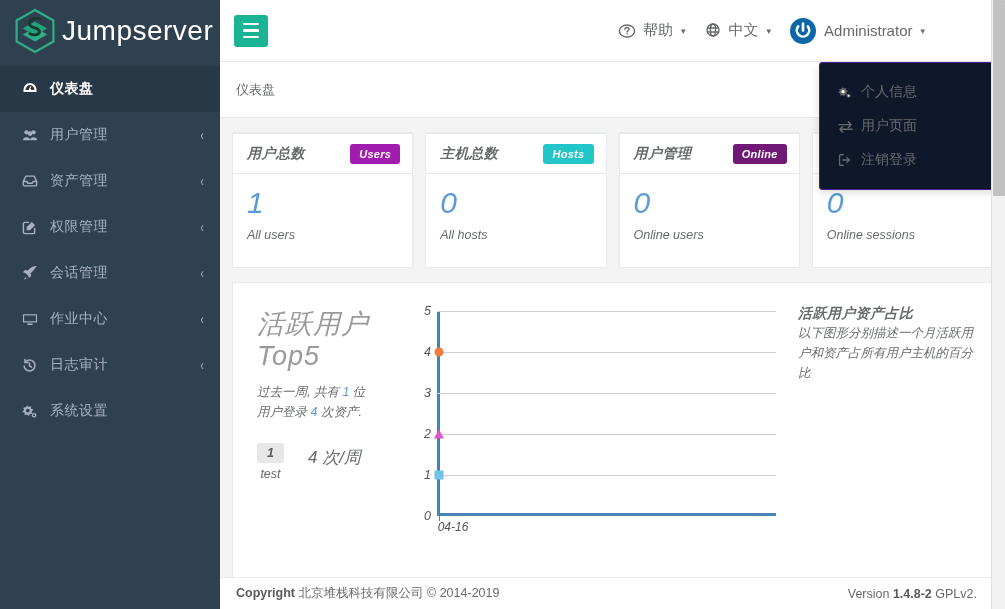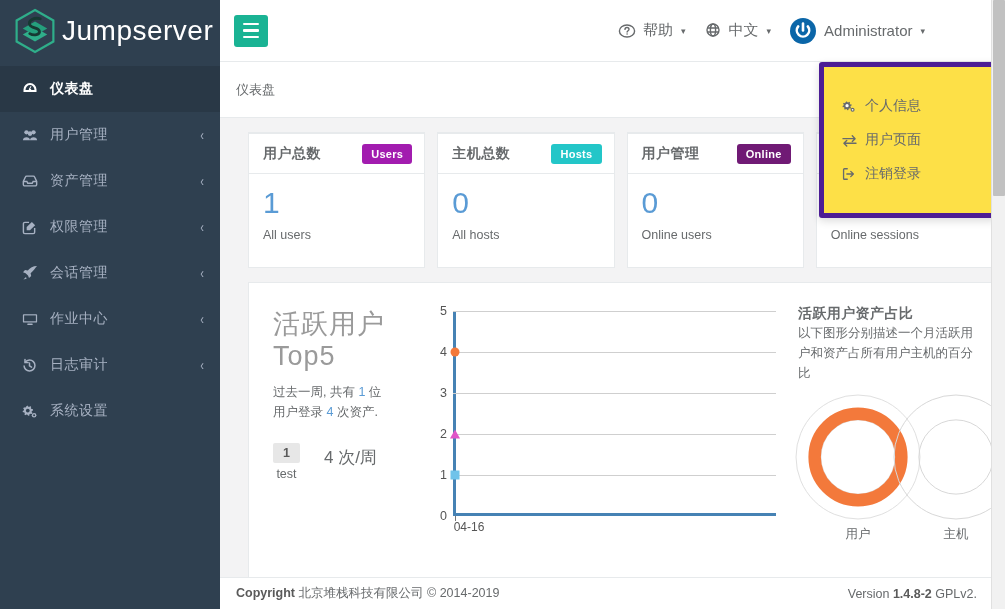--- a/index.html
+++ b/index.html
@@ -111,25 +111,25 @@
     font-size: 9px; color: #676a6c; margin-left: 1px;
   }
   .avatar-ico { width: 28px; height: 28px; flex: 0 0 28px; }
   .help-ico, .globe-ico { width: 18px; height: 18px; flex: 0 0 18px; color: #676a6c; }
 
   
   .dropdown {
     position: absolute;
     top: 62px; right: 8px;
     width: 178px;
-    background: #fde047;
-    border: 5px solid #4c1d95;
+    background: #0f172a;
+    border: 1px solid #4c1d95;
     border-radius: 3px;
     box-shadow: 0 3px 8px rgba(0,0,0,.14);
-    padding: 22px 0;
+    padding: 12px 0;
     z-index: 40;
   }
   .dd-item {
     display: flex; align-items: center;
     gap: 8px;
     padding: 8px 18px;
     color: #676a6c;
     font-size: 14px;
     cursor: pointer;
     white-space: nowrap;
@@ -141,24 +141,25 @@
     height: 56px;
     background: #ffffff;
     display: flex; align-items: center;
     padding-left: 16px;
     border-bottom: 1px solid #e7eaec;
   }
   .crumb { color: #676a6c; font-size: 13px; }
 
   
   .content {
-    padding: 14px 12px 0 28px;
+    padding: 14px 12px 0 12px;
     height: calc(609px - 62px - 56px);
     overflow: hidden;
     position: relative;
+    font-style: italic;
   }
   .card-row { display: flex; gap: 12px; }
   .stat-card {
     flex: 1 1 0;
     background: #ffffff;
     border: 1px solid #e7eaec;
     border-top: 2px solid #e7eaec;
     min-height: 136px;
   }
   .stat-head {
@@ -607,31 +608,20 @@
               <div class="x-tick" style="left: 16px;">04-16</div>
               <div class="marker m-circle" style="left: 2px; top: 41px; background: rgb(243, 121, 59);"></div>
               <div class="marker m-triangle" style="left: 2px; top: 123px; border-bottom: 9px solid rgb(224, 85, 200);"></div>
               <div class="marker m-square" style="left: 2px; top: 164px; background: rgb(111, 195, 234);"></div>
             </div>
         </div>
 
         <div class="chart-right">
           <div class="donut-title">活跃用户资产占比</div>
           <div class="donut-desc">以下图形分别描述一个月活跃用户和资产占所有用户主机的百分比</div>
-          <div class="donuts" id="donuts">
-              <div class="donut-slot" style="left: 6px; width: 128px; height: 146px;"><svg width="128" height="128" viewBox="0 0 128 128">
-                  <circle cx="64" cy="64" r="62" fill="none" stroke="#e0e0e0" stroke-width="1"></circle>
-                  <circle cx="64" cy="64" r="37.12" fill="none" stroke="#e0e0e0" stroke-width="1"></circle>
-                  <circle cx="64" cy="64" r="43.36" fill="none" stroke="#f3793b" stroke-width="12.480000000000004" stroke-dasharray="272.43891491930685 272.43891491930685" transform="rotate(-90 64 64)"></circle>
-                </svg><div class="donut-label">用户</div></div>
-              <div class="donut-slot" style="left: 104px; width: 128px; height: 146px;"><svg width="128" height="128" viewBox="0 0 128 128">
-                  <circle cx="64" cy="64" r="62" fill="none" stroke="#d8d8d8" stroke-width="1"></circle>
-                  <circle cx="64" cy="64" r="37.12" fill="none" stroke="#d8d8d8" stroke-width="1"></circle>
-                </svg><div class="donut-label">主机</div></div>
-            </div>
         </div>
       </div>
 
     </main>
 
     <footer class="footer">
       <span><span class="b">Copyright</span><span> 北京堆栈科技有限公司 © 2014-2019</span></span>
       <span class="right-txt"><span>Version </span><span class="b">1.4.8-2</span><span> GPLv2.</span></span>
     </footer>
   </section>

